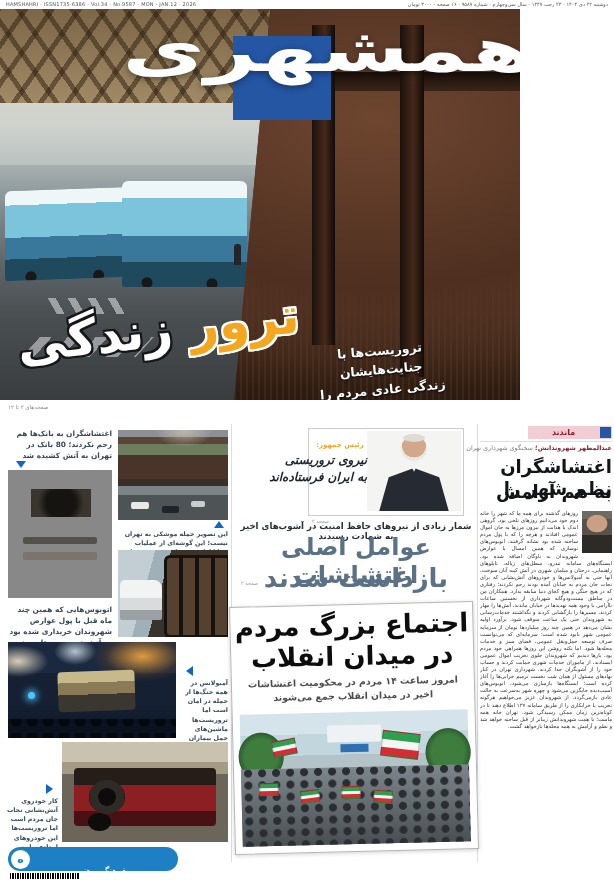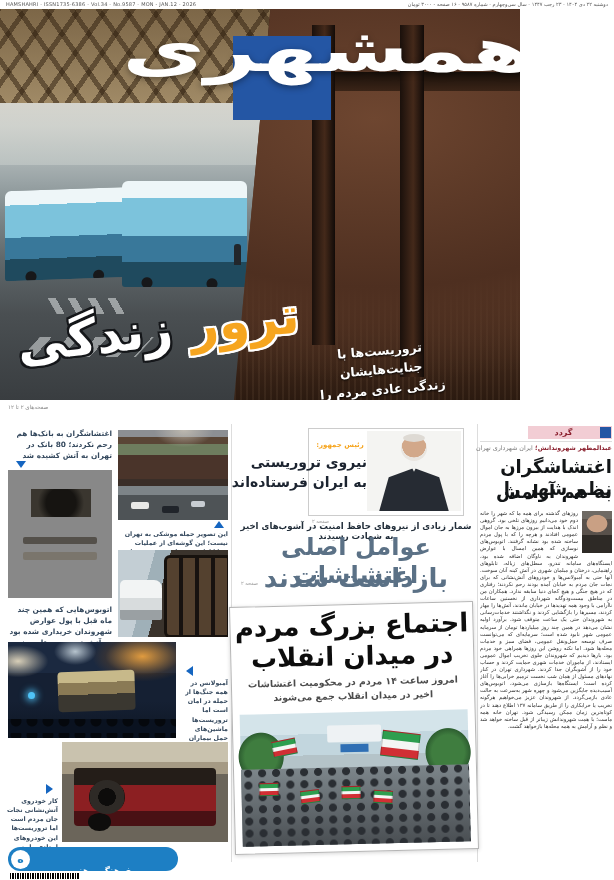--- a/index.html
+++ b/index.html
@@ -117,29 +117,29 @@
      background:linear-gradient(180deg,#2e9e4f 0 34%,#f4f6f4 34% 66%,#d12f34 66%);}
   .flag.f1{left:8%;top:52%;} .flag.f2{left:26%;top:58%;transform:rotate(-6deg);}
   .flag.f3{left:44%;top:56%;} .flag.f4{left:58%;top:60%;transform:rotate(5deg);}
   .flag.fbig{left:62%;top:16%;width:36px;height:24px;transform:rotate(8deg);}
   .flag.f5{left:14%;top:20%;width:22px;height:14px;transform:rotate(-10deg);}
   .pill{position:absolute;left:8px;top:847px;width:170px;height:24px;border-radius:13px;
      background:var(--footer_blue,#1d7fc4);display:flex;align-items:center;padding:0 3px;box-sizing:border-box;}
   .pill-logo{width:19px;height:19px;border-radius:50%;background:#fff;color:var(--footer_blue,#1d7fc4);
      font-weight:bold;font-size:11px;display:flex;align-items:center;justify-content:center;flex:0 0 auto;}
   .pill-text{flex:1;text-align:center;color:#fff;line-height:1.1;}
-  .pill-fa{font-size:9px;font-weight:bold;direction:rtl;margin-top:32px;}
+  .pill-fa{font-size:9px;font-weight:normal;direction:rtl;margin-top:32px;}
   .pill-en{font-size:6px;letter-spacing:1.6px;}
   .barcode{position:absolute;left:10px;top:873px;width:70px;height:6px;
      background:repeating-linear-gradient(90deg,#000 0 1px,#fff 1px 2px,#000 2px 4px,#fff 4px 5px);}
   
   .presbox{position:absolute;left:308px;top:428px;width:154px;height:86px;border:1px solid #ccc;background:#fff;}
   .pres-text{position:absolute;right:96px;left:4px;top:12px;direction:rtl;text-align:center;}
   .pres-kicker{color:var(--headline_orange,#e8891d);font-size:7px;font-weight:bold;margin-bottom:3px;}
-  .pres-h{font-size:14px;font-weight:bold;color:#1c2430;line-height:1.45;white-space:nowrap;}
+  .pres-h{font-size:12px;font-weight:bold;color:#1c2430;line-height:1.45;white-space:nowrap;font-style:italic;}
   .ph-pres{position:absolute;left:58px;top:2px;width:94px;height:80px;background:#f4f4f2;overflow:hidden;}
   .pres-head{position:absolute;left:36%;top:6%;width:28%;height:32%;border-radius:50%;
      background:radial-gradient(circle at 50% 38%,#d2a88a 0 58%,#e9e5e0 60%);}
   .pres-hair{position:absolute;left:38%;top:4%;width:24%;height:10%;border-radius:50%;background:#dedad4;}
   .pres-body{position:absolute;left:8%;top:36%;width:84%;height:64%;background:#262b33;
      clip-path:polygon(6% 100%,18% 34%,50% 16%,82% 34%,94% 100%);}
   .pres-shirt{position:absolute;left:44%;top:37%;width:12%;height:14%;background:#f2f2f0;clip-path:polygon(0 0,100% 0,50% 100%);}
   .presbox-page{position:absolute;left:312px;top:518px;font-size:5px;color:#9a9a9a;direction:rtl;}
   .arrest-kicker{position:absolute;left:238px;top:521px;width:236px;text-align:center;font-size:8.6px;
      font-weight:bold;color:#222e3a;direction:rtl;}
@@ -302,25 +302,25 @@
       <div class="crowdrow"></div>
       <div class="flag f1"></div>
       <div class="flag f2"></div>
       <div class="flag f3"></div>
       <div class="flag f4"></div>
     </div>
   </div>
 
   <div class="secstrip">
     <div class="sec-sq"></div>
-    <div class="sec-label">گردد</div>
+    <div class="sec-label">ماندند</div>
   </div>
   <div class="r-hairline"></div>
   <div class="byline">
-    <span class="by-name">عبدالمطهر شهروندانش؛ </span><span class="by-role">ایران شهرداری تهران</span>
+    <span class="by-name">عبدالمطهر شهروندانش؛ </span><span class="by-role">سخنگوی شهرداری تهران</span>
   </div>
   <div class="r-h1">اغتشاشگران نظم شهر را</div>
   <div class="r-h2">به هم آرامش</div>
   <div class="r-body">
     <div class="portrait"></div>
     <span>روزهای گذشته برای همه ما که شهر را خانه دوم خود می‌دانیم روزهای تلخی بود. گروهی اندک با هدایت از بیرون مرزها به جان اموال عمومی افتادند و هرچه را که با پول مردم ساخته شده بود نشانه گرفتند. اتوبوس‌های نوسازی که همین امسال با عوارض شهروندان به ناوگان اضافه شده بود، ایستگاه‌های سامانه تندرو، سطل‌های زباله، تابلوهای راهنمایی، درختان و مبلمان شهری در آتش کینه آنان سوخت. آنها حتی به آمبولانس‌ها و خودروهای آتش‌نشانی که برای نجات جان مردم به خیابان آمده بودند رحم نکردند؛ رفتاری که در هیچ جنگی و هیچ کجای دنیا سابقه ندارد. همکاران من در مناطق بیست‌ودوگانه شهرداری از نخستین ساعات ناآرامی با وجود همه تهدیدها در خیابان ماندند، آتش‌ها را مهار کردند، مسیرها را بازگشایی کردند و نگذاشتند خدمات‌رسانی به شهروندان حتی یک ساعت متوقف شود. برآورد اولیه نشان می‌دهد در همین چند روز میلیاردها تومان از سرمایه عمومی شهر نابود شده است؛ سرمایه‌ای که می‌توانست صرف توسعه حمل‌ونقل عمومی، فضای سبز و خدمات محله‌ها شود. اما نکته روشن این روزها همراهی خود مردم بود. بارها دیدیم که شهروندان جلوی تخریب اموال عمومی ایستادند، از ماموران خدمات شهری حمایت کردند و حساب خود را از آشوبگران جدا کردند. شهرداری تهران در کنار نهادهای مسئول از همان شب نخست ترمیم خرابی‌ها را آغاز کرده است؛ ایستگاه‌ها بازسازی می‌شود، اتوبوس‌های آسیب‌دیده جایگزین می‌شود و چهره شهر به‌سرعت به حالت عادی بازمی‌گردد. از شهروندان عزیز می‌خواهیم هرگونه تخریب یا خرابکاری را از طریق سامانه ۱۳۷ اطلاع دهند تا در کوتاه‌ترین زمان ممکن رسیدگی شود. تهران خانه همه ماست؛ با همت شهروندانش زیباتر از قبل ساخته خواهد شد و نظم و آرامش به همه محله‌ها بازخواهد گشت.</span>
   </div>
 
 </div>
 

